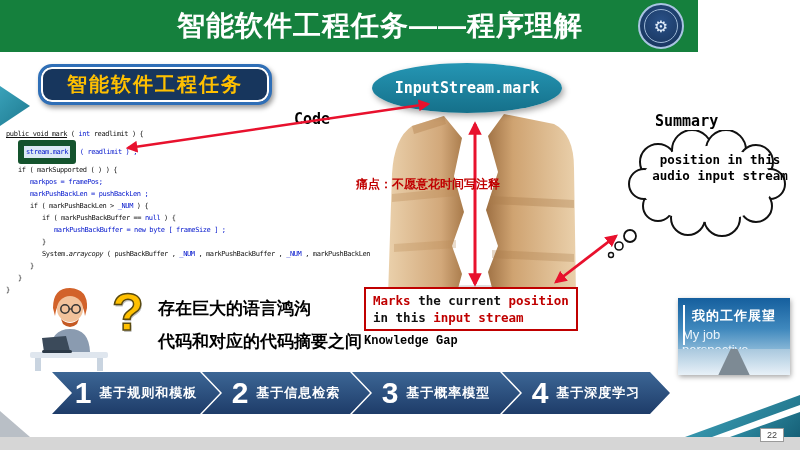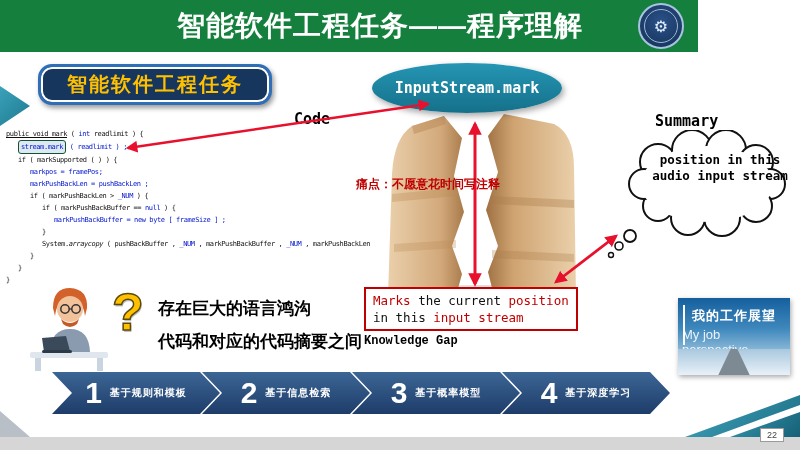--- a/index.html
+++ b/index.html
@@ -39,42 +39,42 @@
   .code-label{position:absolute;left:294px;top:110px;font-weight:700;font-size:15px;z-index:6;
       font-family:"DejaVu Sans Mono",monospace;}
   .code-block{position:absolute;left:6px;top:128px;width:380px;z-index:2;
       font-family:"DejaVu Sans Mono",monospace;font-size:7px;letter-spacing:-0.4px;
       line-height:12px;color:#111;}
   .code-line{white-space:pre;}
   .seg-k{color:#111111;}
   .seg-b{color:#0014cc;}
   .seg-u{color:#111111;text-decoration:underline;}
   .seg-i{color:#111111;font-style:italic;}
-  .seg-hl{display:inline-block;border:1px solid #14532d;border-radius:3px;padding:0 2px;
+  .seg-hl{display:inline-block;border:6px solid #14532d;border-radius:3px;padding:0 2px;
       background:#dce9f5;color:#0014cc;}
   .pain-point{position:absolute;left:356px;top:176px;color:#c00000;font-weight:600;font-size:12px;z-index:7;}
 
   
   .ellipse{position:absolute;left:372px;top:63px;width:190px;height:50px;border-radius:50%;
       background:linear-gradient(180deg,#2596b4,#15708a);display:flex;align-items:center;justify-content:center;
       color:#ffffff;font-weight:700;font-size:15px;z-index:5;box-shadow:2px 3px 6px rgba(0,0,0,.35);
       font-family:"DejaVu Sans Mono",monospace;}
   .canyon{position:absolute;left:386px;top:104px;z-index:1;}
 
   
   .summary-label{position:absolute;left:655px;top:112px;font-weight:700;font-size:15px;z-index:6;
       font-family:"DejaVu Sans Mono",monospace;}
   .bubble{position:absolute;left:600px;top:130px;z-index:4;}
   .bubble-text{position:absolute;left:646px;top:152px;width:148px;text-align:center;z-index:5;
       font-family:"DejaVu Sans Mono",monospace;font-weight:700;font-size:12.5px;line-height:16px;color:#000;}
 
   
   .red-box{position:absolute;left:364px;top:287px;width:214px;box-sizing:border-box;background:#ffffff;
       border:2px solid #c00000;padding:3px 7px;z-index:8;
-      font-family:"DejaVu Sans Mono",monospace;font-weight:400;font-size:12.5px;line-height:17px;color:#000;}
+      font-family:"DejaVu Sans Mono",monospace;font-weight:700;font-size:12.5px;line-height:17px;color:#000;}
   .seg-r{color:#c00000;}
   .knowledge-gap{position:absolute;left:364px;top:334px;width:214px;text-align:left;font-weight:700;
       font-size:12px;z-index:6;font-family:Liberation Mono, monospace;}
 
   
   .person{position:absolute;left:22px;top:278px;z-index:4;}
   .question-mark{position:absolute;left:112px;top:282px;font-size:52px;font-weight:800;color:#ffc000;
       z-index:5;-webkit-text-stroke:1.5px #5a4a10;text-shadow:1px 2px 0 rgba(0,0,0,.25);}
   .statement{position:absolute;left:158px;top:292px;z-index:5;font-weight:700;font-size:17px;line-height:33px;color:#000;}
 
@@ -90,21 +90,21 @@
   .work-road::after{content:"";position:absolute;inset:0;background:#7d8a94;
       clip-path:polygon(36% 100%,64% 100%,53% 0,47% 0);}
 
   
   .timeline{position:absolute;left:52px;top:372px;display:flex;z-index:7;}
   .chevron{width:168px;height:42px;margin-left:-18px;display:flex;align-items:center;justify-content:center;
       gap:8px;background:linear-gradient(180deg,#3c6695,#1e3c69);color:#ffffff;
       clip-path:polygon(0 0,calc(100% - 20px) 0,100% 50%,calc(100% - 20px) 100%,0 100%,20px 50%);}
   .chevron:first-child{margin-left:0;}
   .chev-num{font-size:30px;font-weight:800;line-height:42px;}
-  .chev-label{font-size:10px;font-weight:700;letter-spacing:1px;}
+  .chev-label{font-size:13px;font-weight:700;letter-spacing:1px;}
 
   .arrows-overlay{position:absolute;left:0;top:0;z-index:6;pointer-events:none;}
 </style>
 </head>
 <body>
 
 <div class="slide">
 
   <div class="header">
     <div class="header-title">智能软件工程任务——程序理解</div>

